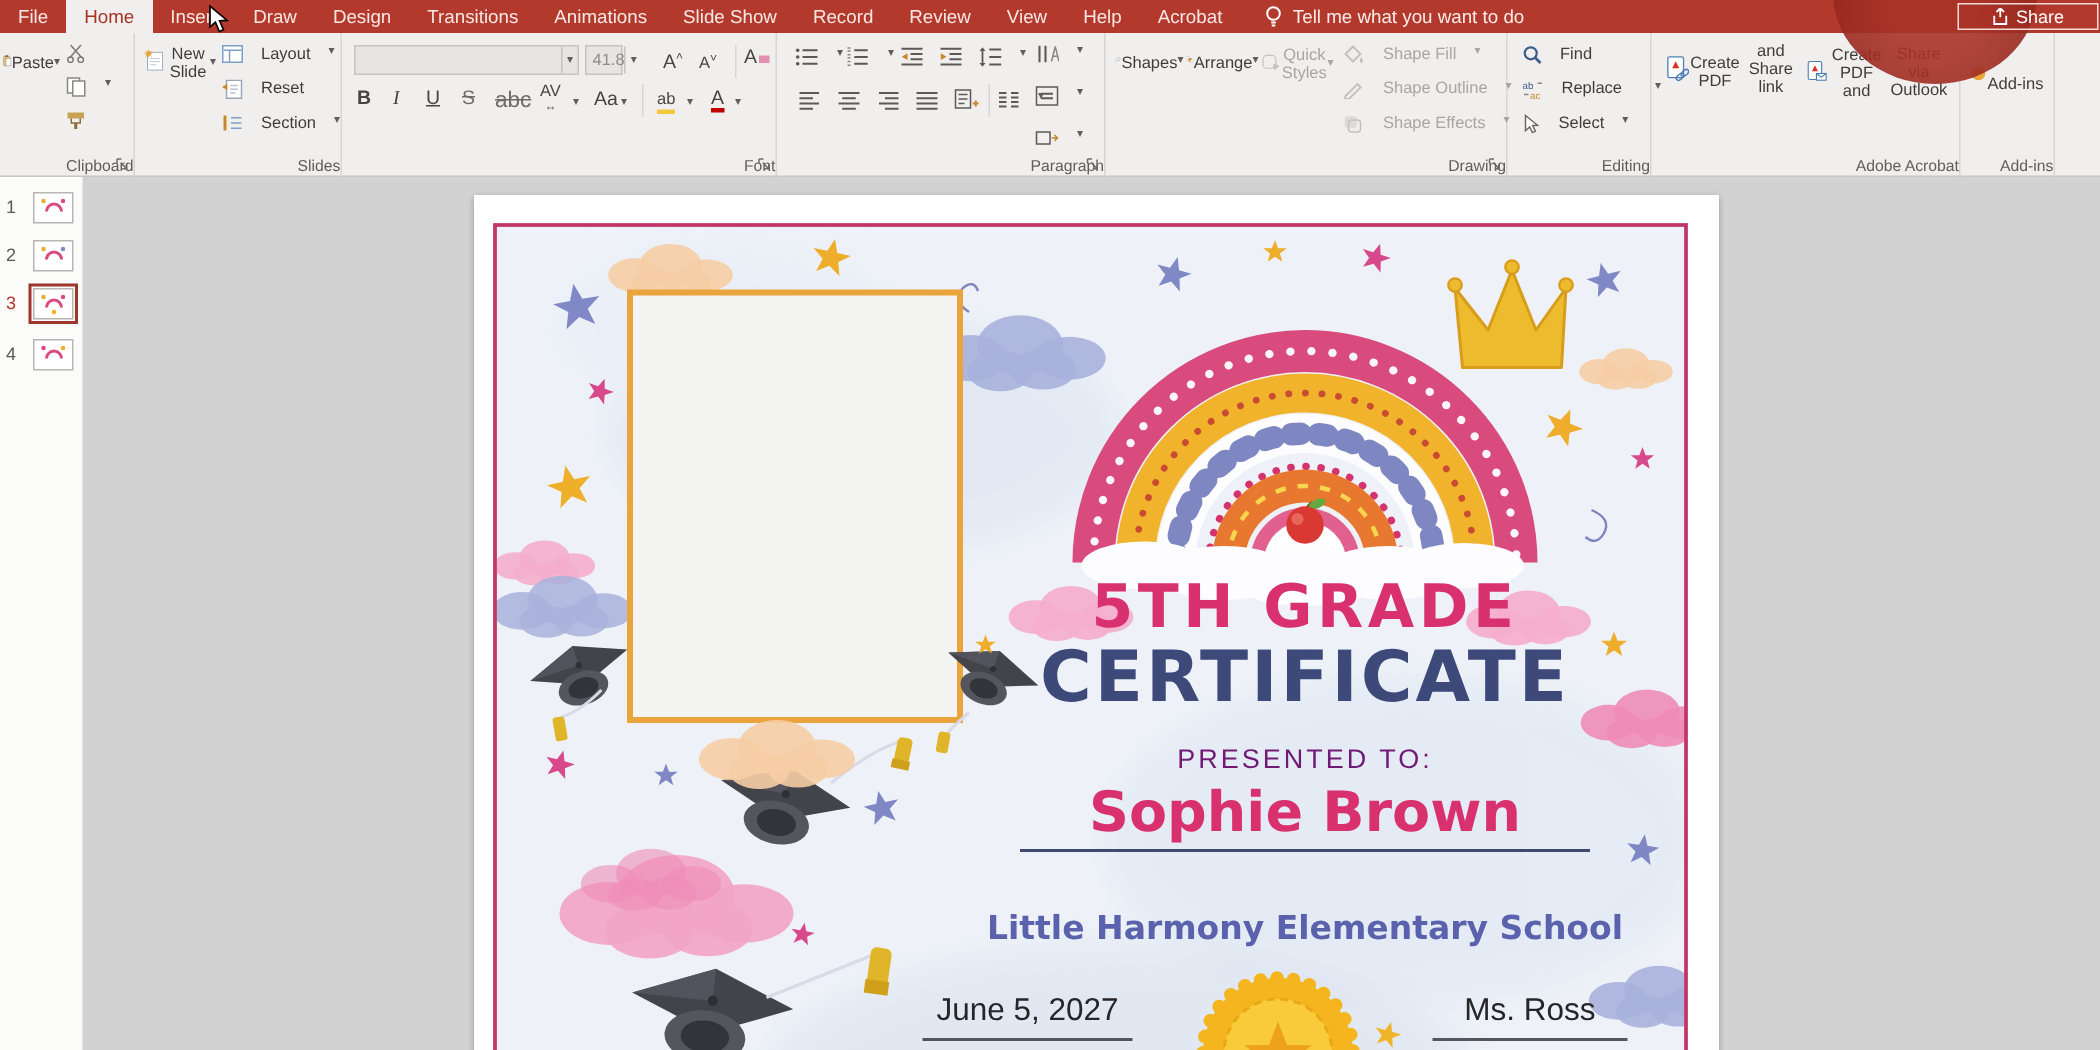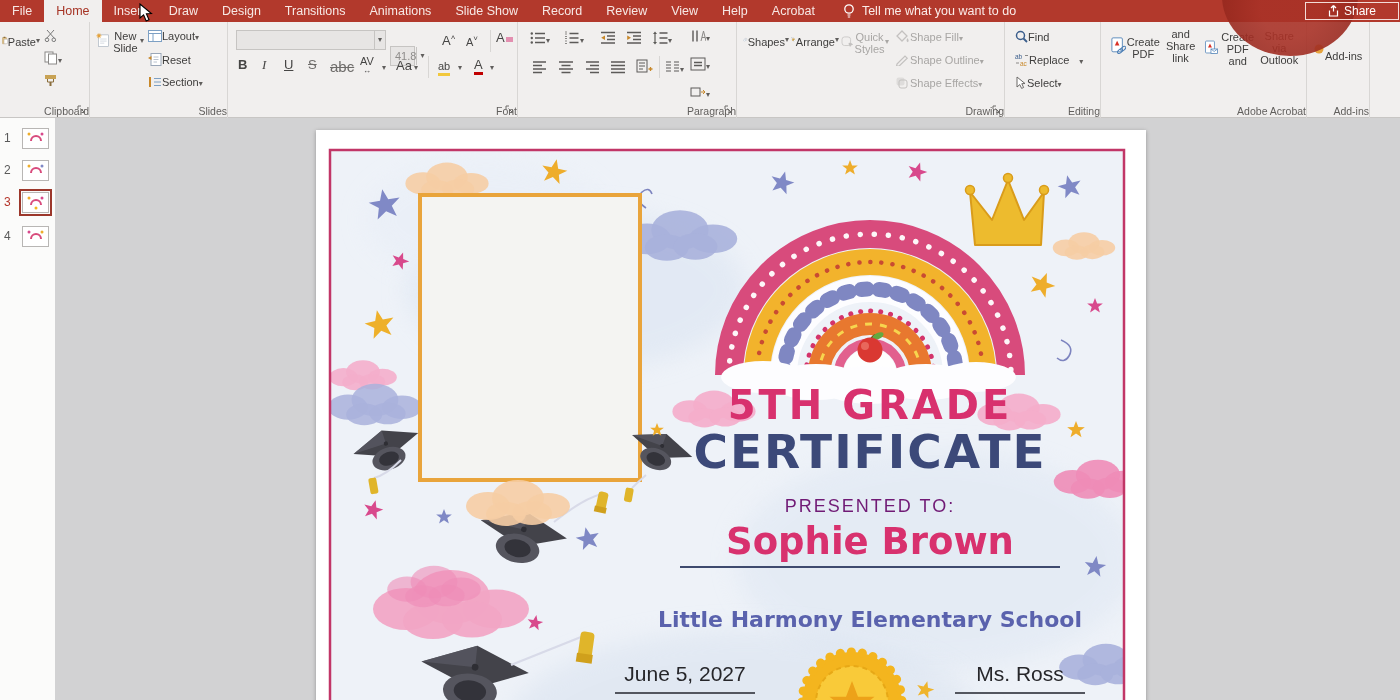--- a/index.html
+++ b/index.html
@@ -13,21 +13,21 @@
   .decor-circle{position:absolute;left:1222px;top:-64px;width:136px;height:120px;border-radius:50%;background:radial-gradient(circle at 50% 60%,#a93227 30%,#96281e 70%);opacity:.9}
   .share-btn{position:absolute;right:1px;top:2px;height:18px;border:1px solid #f3dcd8;display:flex;align-items:center;gap:5px;padding:0 22px;font-size:12px;color:#fff;background:transparent}
   .cursor{position:absolute;left:139px;top:3px;z-index:50}
   
   .ribbon{position:absolute;top:22px;left:0;right:0;height:96px;background:#f1efee;border-bottom:1px solid #c8c6c4;z-index:20}
   .group{position:absolute;top:0;height:96px;border-right:1px solid #d8d6d4}
   .glabel{position:absolute;bottom:1px;left:0;right:0;text-align:right;font-size:10.5px;color:#605e5c;white-space:nowrap}
   .launcher{position:absolute;right:3px;bottom:4px}
   .bigbtn{position:absolute;display:flex;flex-direction:row;align-items:center;font-size:11px;line-height:12px;color:#3e3d3c;text-align:center}
   .bigbtn .lbl{margin-top:3px}
-  .smbtn{position:absolute;display:flex;align-items:flex-end;gap:0;font-size:11px;color:#3e3d3c;white-space:nowrap}
+  .smbtn{position:absolute;display:flex;align-items:flex-start;gap:12px;font-size:11px;color:#3e3d3c;white-space:nowrap}
   .car{font-size:8px;color:#605e5c;line-height:8px}
   .disabled,.disabled .car{color:#a8a6a4}
   .disabled svg{opacity:.45}
   .combo{position:absolute;background:#e7e5e4;border:1px solid #c6c4c2;height:20px;display:flex;align-items:center;font-size:11px;color:#8f8d8b;padding-left:4px}
   .combo .cbx{margin-left:auto;border-left:1px solid #c6c4c2;height:100%;display:flex;align-items:center;padding:0 3px}
   .tbtn{position:absolute;font-size:13px;color:#464544;line-height:14px}
   .vdiv{position:absolute;width:1px;background:#d8d6d4}
   .stack{display:flex;flex-direction:column;align-items:center;line-height:9px}
   
   .panel{position:absolute;top:118px;left:0;width:55px;bottom:0;background:#fbfbfa;z-index:10}
@@ -165,21 +165,21 @@
           <span class="car">▾</span>
       </div>
       <div class="glabel">Slides</div>
     </div>
 
     <div class="group" style="left:228px;width:290px">
       <div class="combo" style="left:8px;top:8px;width:150px">
         <span></span>
         <span class="cbx car">▾</span>
       </div>
-      <div class="combo" style="left:162px;top:24px;width:25px">
+      <div class="combo" style="left:162px;top:8px;width:25px">
         <span>41.8</span>
         <span class="cbx car">▾</span>
       </div>
       <div class="tbtn" style="left:214px;top:9px"><span>A</span><sup style="font-size:8px">˄</sup></div>
       <div class="tbtn" style="left:238px;top:10px;font-size:11px"><span>A</span><sup style="font-size:8px">˅</sup></div>
       <div class="vdiv" style="left:262px;top:8px;height:22px"></div>
       <div class="tbtn" style="left:268px;top:9px"><span>A</span><span style="display:inline-block;width:7px;height:5px;background:#e38fb0;margin-left:1px"></span></div>
       <div class="tbtn" style="left:10px;top:36px;font-weight:bold">B</div>
       <div class="tbtn" style="left:34px;top:36px;font-style:italic;font-family:'Liberation Serif',serif">I</div>
       <div class="tbtn" style="left:56px;top:36px;text-decoration:underline">U</div>

